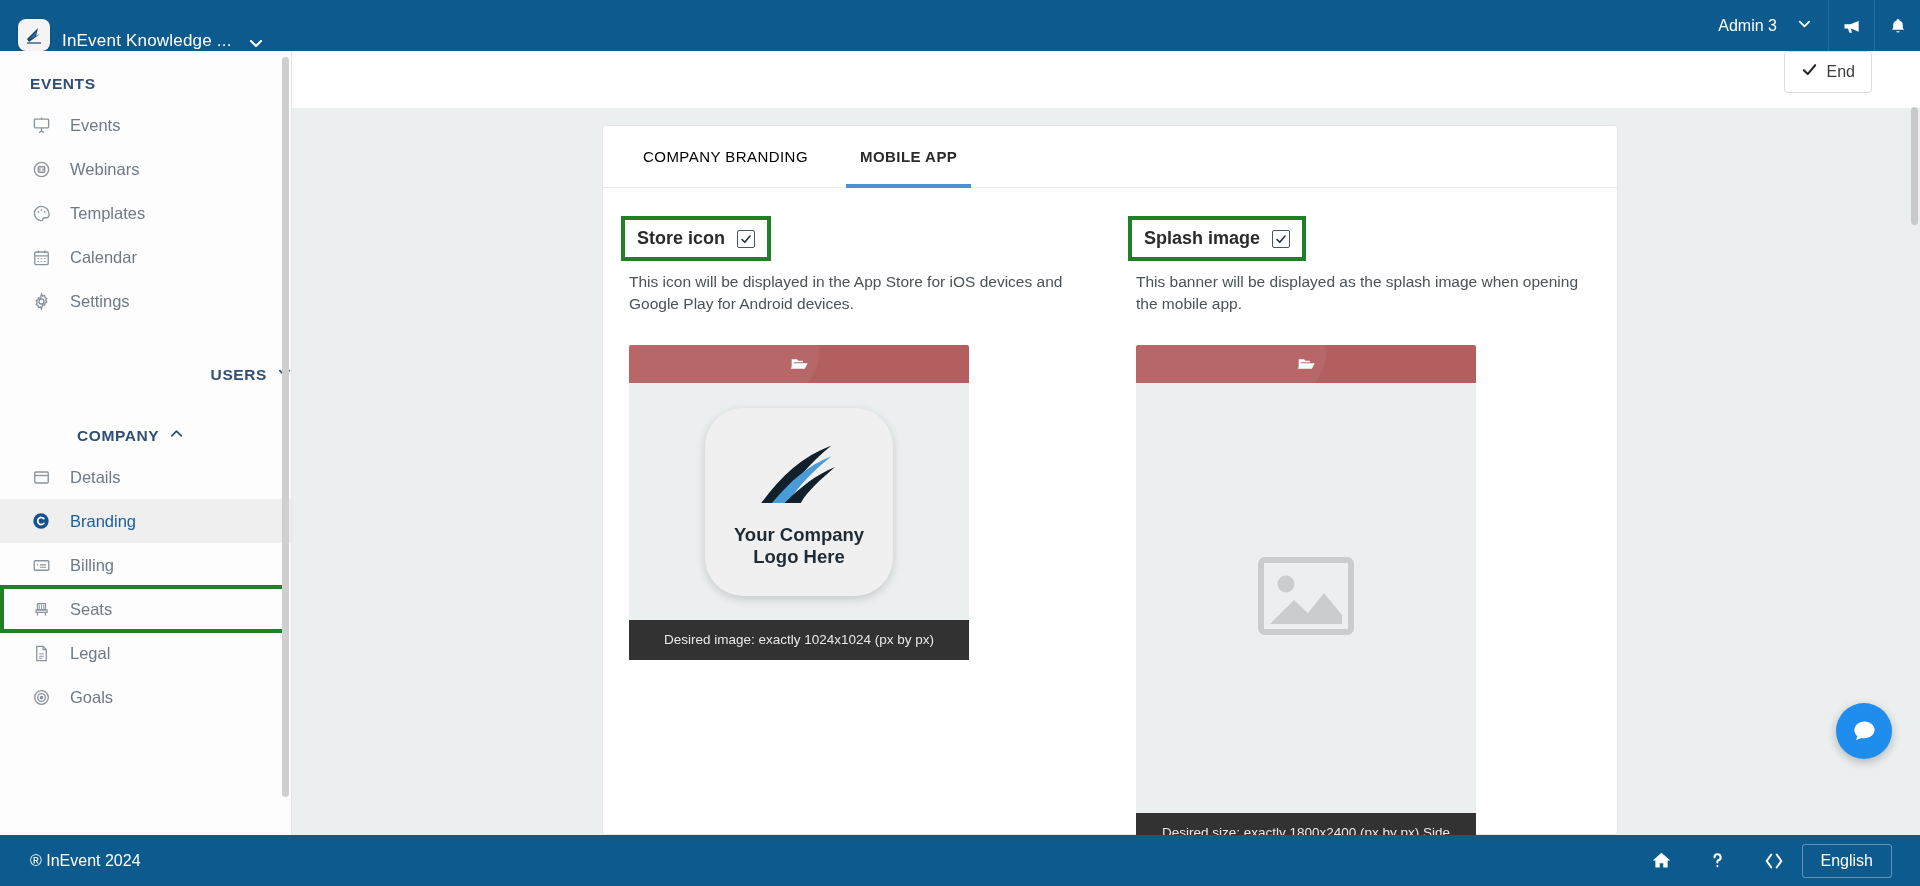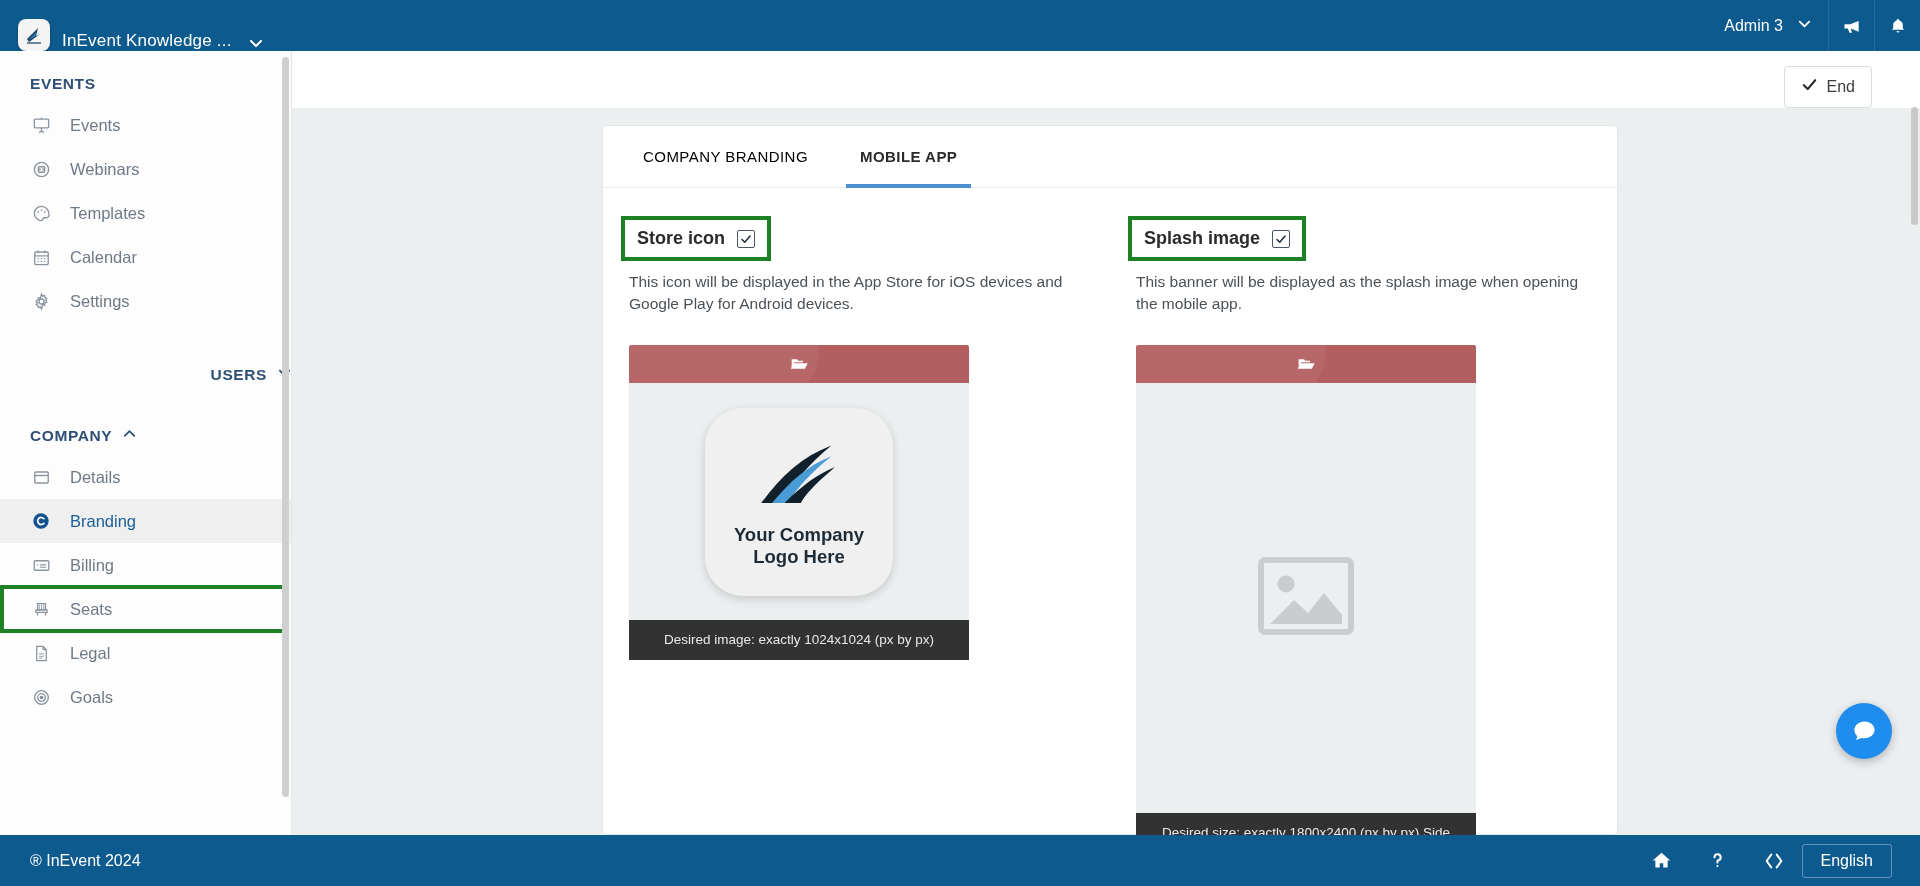--- a/index.html
+++ b/index.html
@@ -26,21 +26,21 @@
     box-shadow: 0 1px 2px rgba(0,0,0,.3);
   }
   .brand-logo svg { display:block; }
   .brand-title {
     color: #ffffff; font-size: 17px; letter-spacing: .2px; white-space: nowrap;
   }
   .brand-caret { color:#fff; display:flex; align-items:center; margin-left: 4px; }
   .topbar-spacer { flex: 1 1 auto; }
   .admin-zone { display: flex; align-items: center; height: 51px; }
   .admin-name {
-    color:#fff; font-size:16px; display:flex; align-items:center; gap:14px;
+    color:#fff; font-size:16px; display:flex; align-items:center; gap:20px;
     padding: 0 16px; height: 51px;
   }
   .tb-icon {
     width:46px; height:51px; display:flex; align-items:center; justify-content:center;
     color:#fff; border-left: 1px solid rgba(255,255,255,0.10);
   }
 
   
   .sidebar {
     position: absolute; top: 51px; left: 0; width: 292px; height: 784px;
@@ -69,21 +69,21 @@
     background:#cfcfcf; border-radius:4px;
   }
 
   
   .main {
     position:absolute; top:51px; left:292px; width:1628px; height:784px;
     background:#eceff0;
   }
   .main-topstrip {
     position:absolute; top:0; left:0; width:1628px; height:57px; background:#ffffff;
-    display:flex; align-items:flex-end; justify-content:flex-end; padding-right:48px;
+    display:flex; align-items:flex-start; justify-content:flex-end; padding-right:48px;
   }
   .end-btn {
     display:flex; align-items:center; gap:9px;
     border:1px solid #dcdcdc; background:#fff; border-radius:4px;
     padding: 9px 16px; font-size:16px; color:#3d3d3d;
   }
   .end-btn .check { color:#2a2a2a; font-size:17px; }
 
   .card {
     position:absolute; top:74px; left:310px; width:1016px; height:710px;
@@ -288,21 +288,21 @@
 
       <div class="side-section-title collapsible" style="padding-top:42px;justify-content:flex-end;">
         <span>USERS</span>
         <span>
           <svg width="15" height="15" viewBox="0 0 16 16">
               <path d="M3 6 L8 11 L13 6" fill="none" stroke="#2f4f74" stroke-width="1.9" stroke-linecap="round" stroke-linejoin="round"></path>
             </svg>
         </span>
       </div>
 
-      <div class="side-section-title collapsible" style="padding-top:32px;">
+      <div class="side-section-title collapsible" style="padding-top:32px;margin-left:47px;">
         <span>COMPANY</span>
         <span>
           <svg width="15" height="15" viewBox="0 0 16 16">
               <path d="M3 10.5 L8 5.5 L13 10.5" fill="none" stroke="#2f4f74" stroke-width="1.9" stroke-linecap="round" stroke-linejoin="round"></path>
             </svg>
         </span>
       </div>
 
       <div class="side-item">
         <span class="ico">

